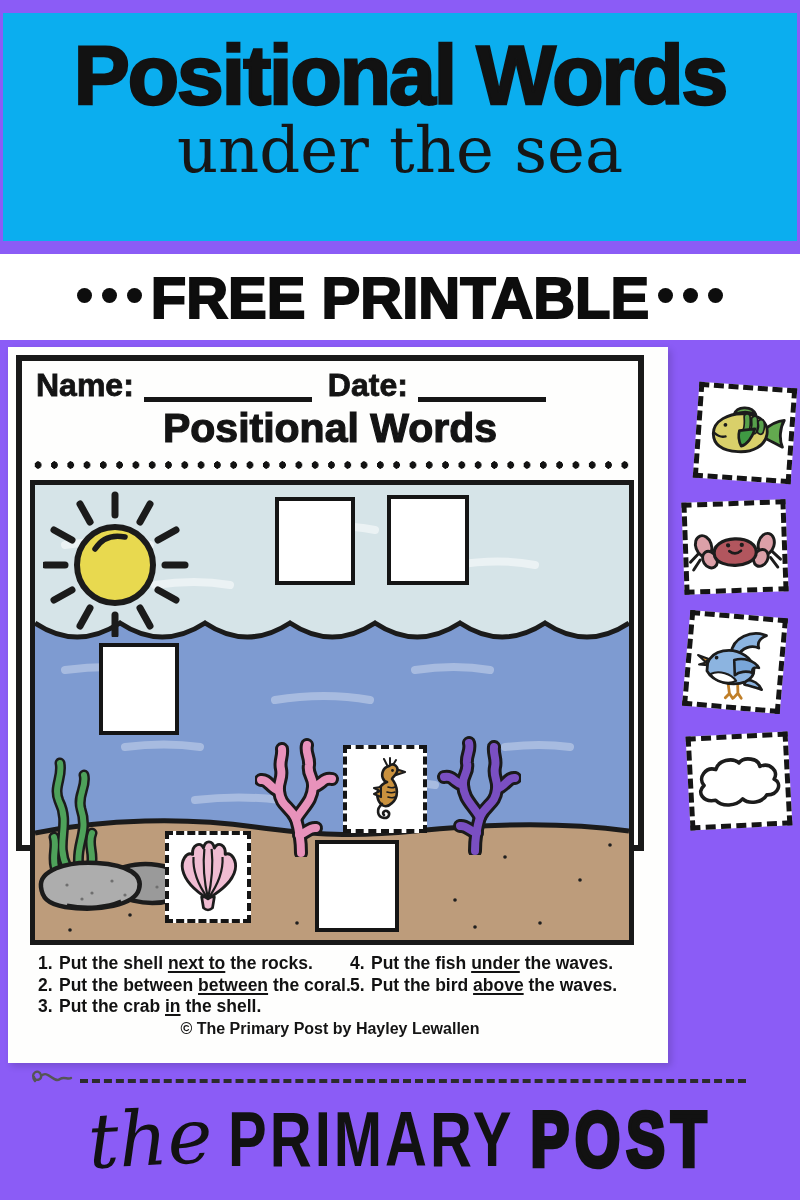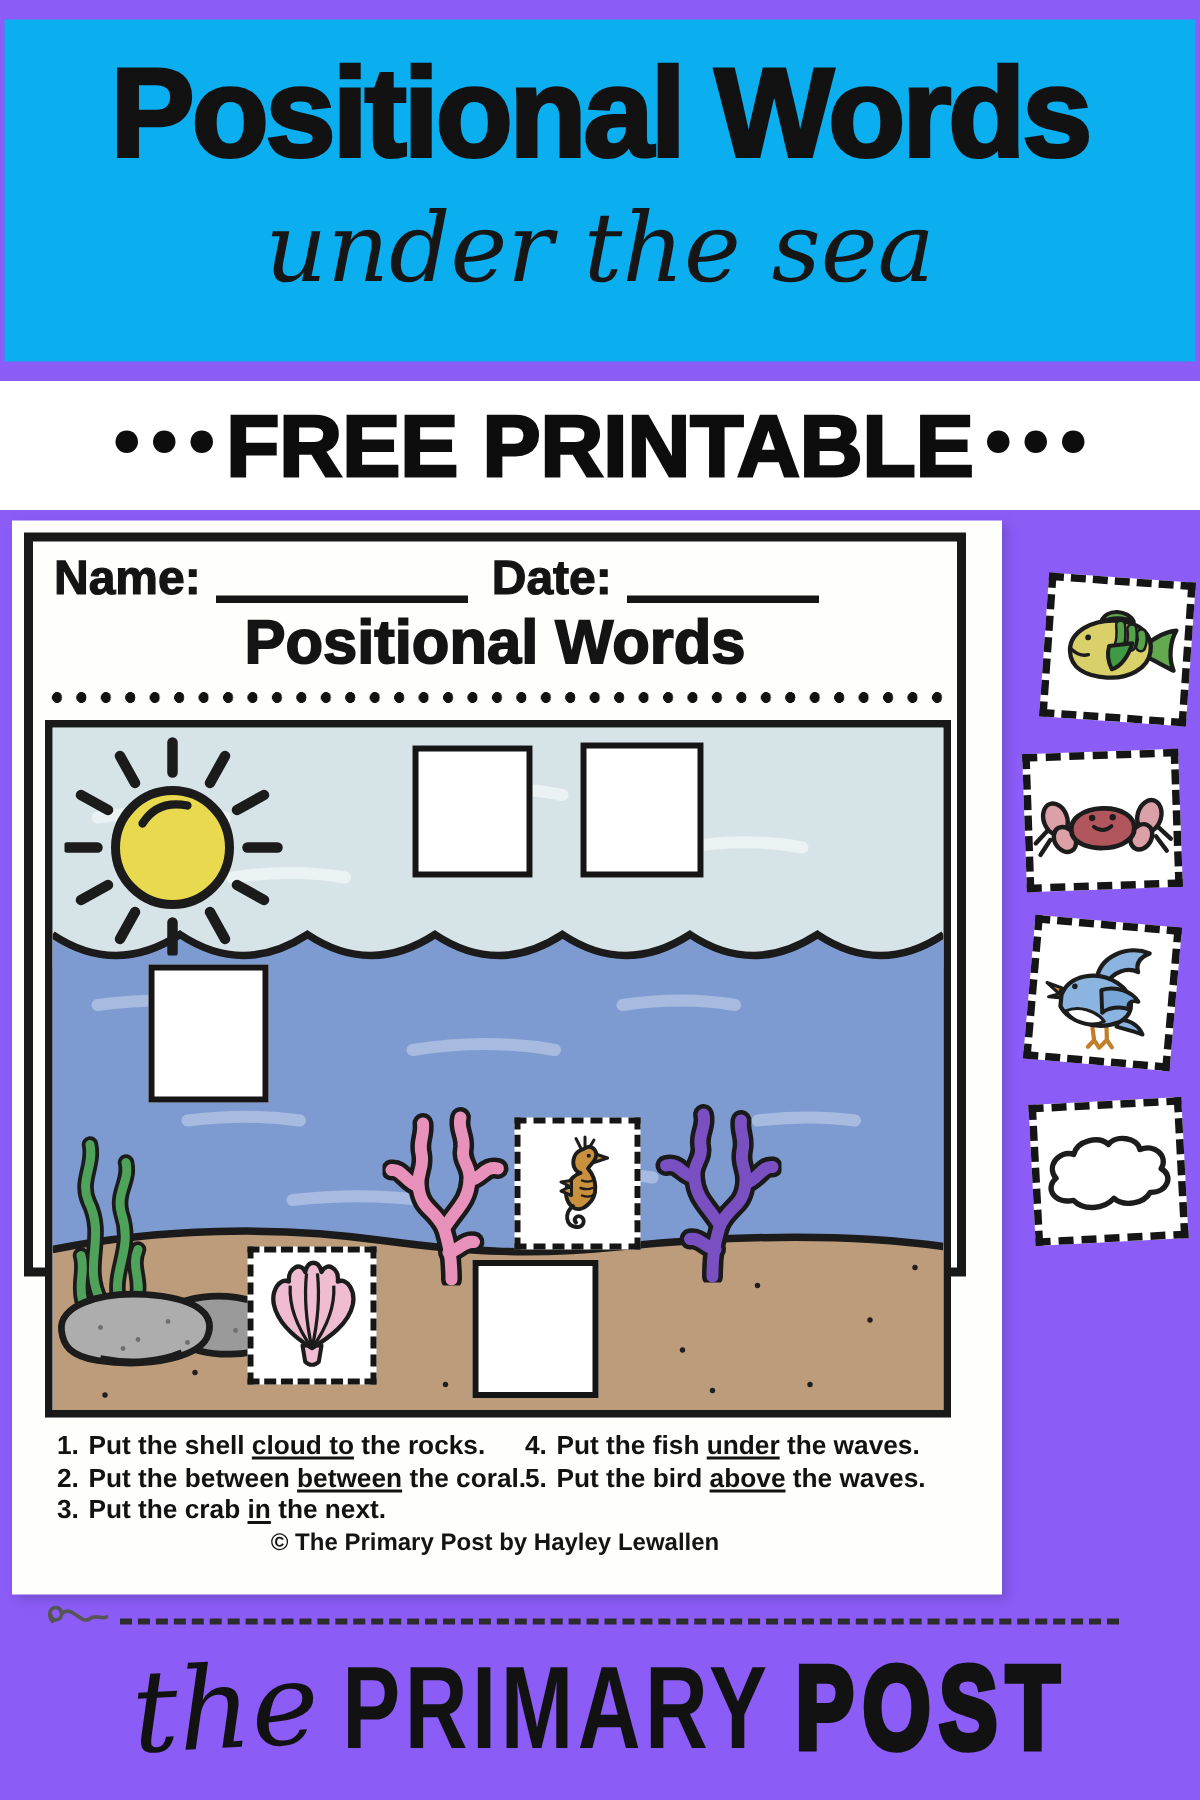--- a/index.html
+++ b/index.html
@@ -4,22 +4,22 @@
 <style>
   html,body{margin:0;padding:0;background:#fff;}
   #page{position:relative;width:800px;height:1200px;background:#8b5cf6;overflow:hidden;
         font-family:"Liberation Sans",sans-serif;color:#141414;}
 
   
   #banner{position:absolute;left:3px;top:13px;width:794px;height:228px;background:#0baeef;}
   .banner-title{position:absolute;top:14px;left:0;width:100%;text-align:center;
     font-size:84px;font-weight:bold;letter-spacing:-2px;color:#121212;
     -webkit-text-stroke:2.5px #121212;}
-  .banner-subtitle{position:absolute;top:116px;left:0;width:100%;text-align:center;
-    font-family:"DejaVu Serif",serif;font-style:italic;font-size:64px;color:#161616;}
+  .banner-subtitle{position:absolute;top:100px;left:0;width:100%;text-align:center;
+    font-family:"DejaVu Serif",serif;font-size:64px;color:#161616;}
 
   
   #free-band{position:absolute;left:0;top:254px;width:800px;height:86px;
     display:flex;align-items:center;justify-content:center;gap:4px;background:#fff;}
   .dots i{display:inline-block;width:15px;height:15px;border-radius:50%;background:#0d0d0d;margin:0 5px;}
   .free-label{font-size:58px;font-weight:bold;letter-spacing:0;color:#0d0d0d;
     -webkit-text-stroke:2px #0d0d0d;}
 
   
   #paper{position:absolute;left:8px;top:347px;width:660px;height:716px;background:#fefefd;
@@ -264,23 +264,23 @@
               <path d="M43,70 C33,56 26,40 27,24"></path>
               <path d="M43,70 C39,52 37,34 39,15"></path>
               <path d="M43,70 C47,52 49,34 47,15"></path>
               <path d="M43,70 C53,56 60,40 59,24"></path>
             </g>
           </svg>
         </div>
       </div>
 
       <div class="ins-col" id="ins-left">
-        <div><span class="num">1.</span><span>Put the shell </span><span class="kw">cloud to</span><span> the rocks.</span></div>
+        <div><span class="num">1.</span><span>Put the shell </span><span class="kw">next to</span><span> the rocks.</span></div>
         <div><span class="num">2.</span><span>Put the between </span><span class="kw">between</span><span> the coral.</span></div>
-        <div><span class="num">3.</span><span>Put the crab </span><span class="kw">in</span><span> the next.</span></div>
+        <div><span class="num">3.</span><span>Put the crab </span><span class="kw">in</span><span> the shell.</span></div>
       </div>
       <div class="ins-col" id="ins-right">
         <div><span class="num">4.</span><span>Put the fish </span><span class="kw">under</span><span> the waves.</span></div>
         <div><span class="num">5.</span><span>Put the bird </span><span class="kw">above</span><span> the waves.</span></div>
       </div>
 
       <div class="copyright">© The Primary Post by Hayley Lewallen</div>
     </div>
   </div>
 

